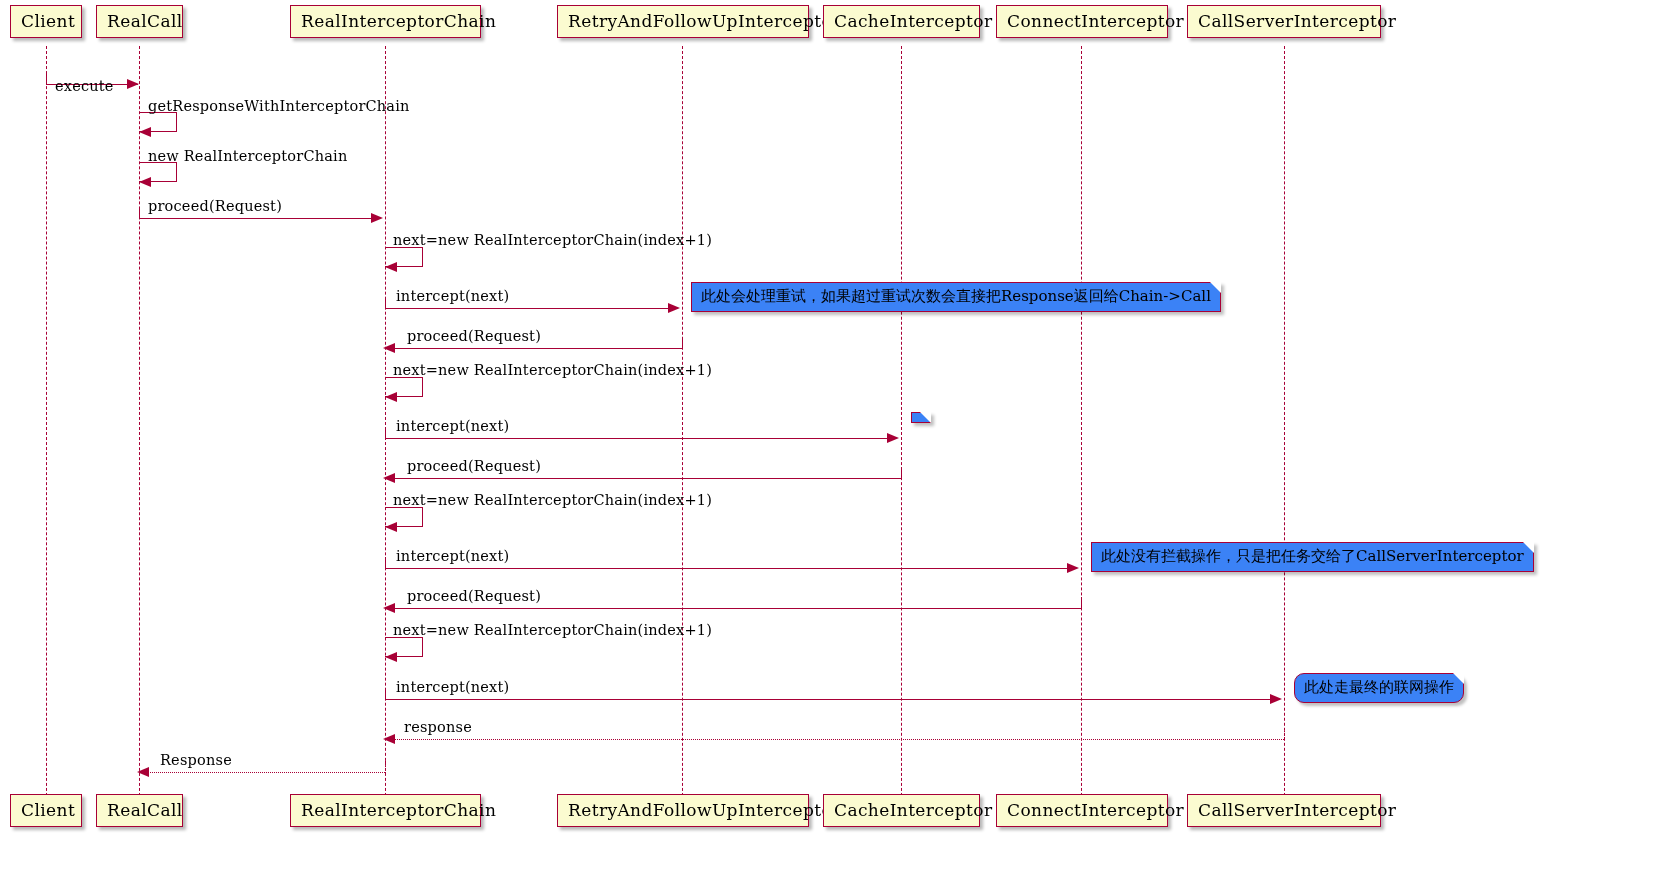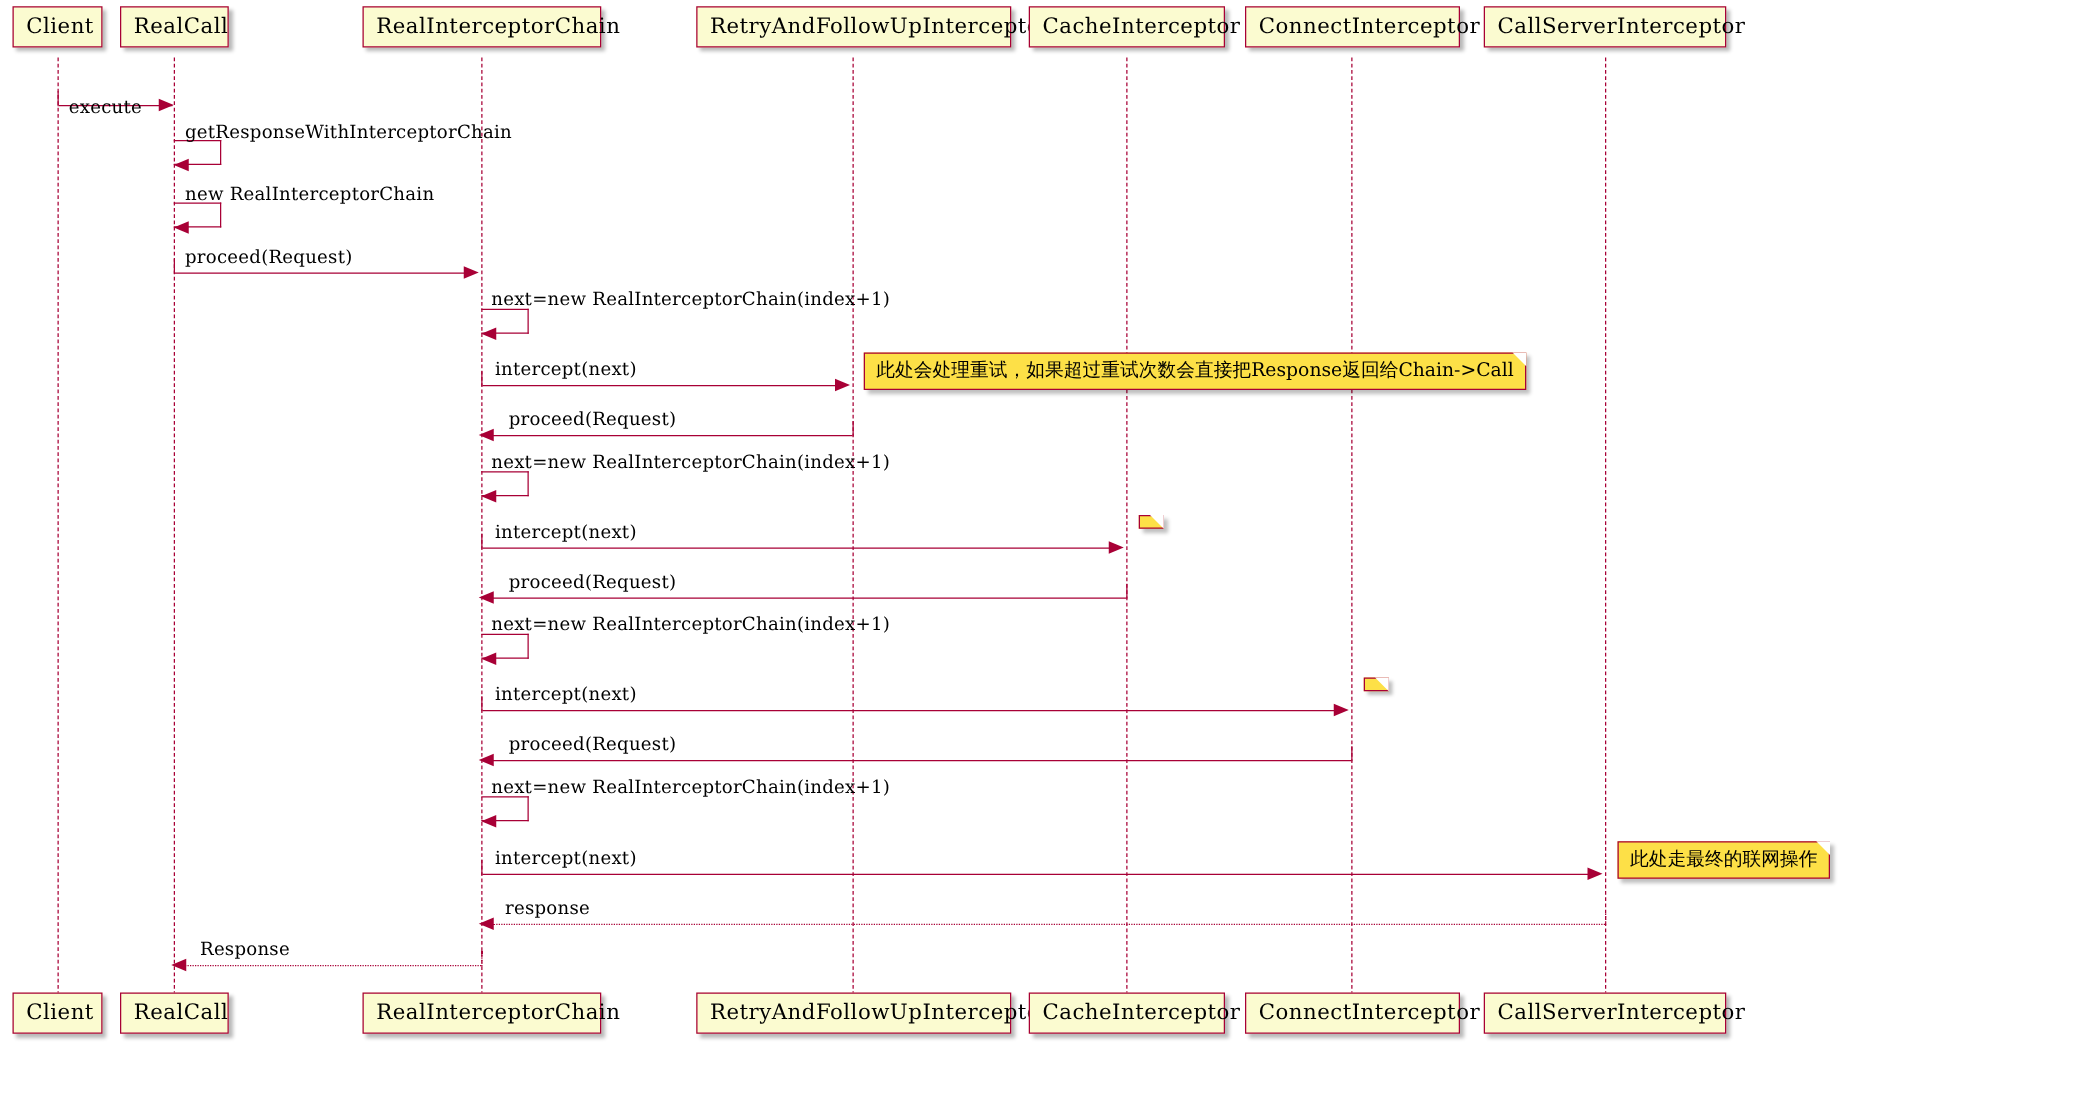--- a/index.html
+++ b/index.html
@@ -75,21 +75,21 @@
     box-sizing: border-box;
     border: 1.6px solid #a80036;
     border-left: none;
     height: 20px;
     width: 38px;
   }
   
   .note {
     position: absolute;
     box-sizing: border-box;
-    background: #fde047;
+    background: #3b82f6;
     border: 1.5px solid #a80036;
     color: #000000;
     font-family: "DejaVu Serif", serif;
     font-size: 15px;
     white-space: nowrap;
     padding: 4px 9px 5px 9px;
     box-shadow: 3px 3px 3px rgba(0,0,0,0.25);
     line-height: 1.25;
   }
   .note .fold {
@@ -213,21 +213,22 @@
   <div class="note" style="left:691px; top:282px;">
     <span>此处会处理重试，如果超过重试次数会直接把Response返回给Chain-&gt;Call</span>
     <span class="fold"></span>
   </div>
 
   <div class="note" style="left:911px; top:412px;">
     <span class="fold"></span>
   </div>
 
   <div class="note" style="left:1091px; top:542px;">
-    <span class="fold"></span>
-  </div>
-
-  <div class="note" style="left:1294px; top:673px;">
+    <span>此处没有拦截操作，只是把任务交给了CallServerInterceptor</span>
+    <span class="fold"></span>
+  </div>
+
+  <div class="note" style="left:1294px; top:673px;border-radius:10px;">
     <span>此处走最终的联网操作</span>
     <span class="fold"></span>
   </div>
 
 </div>
 
 </body></html>

